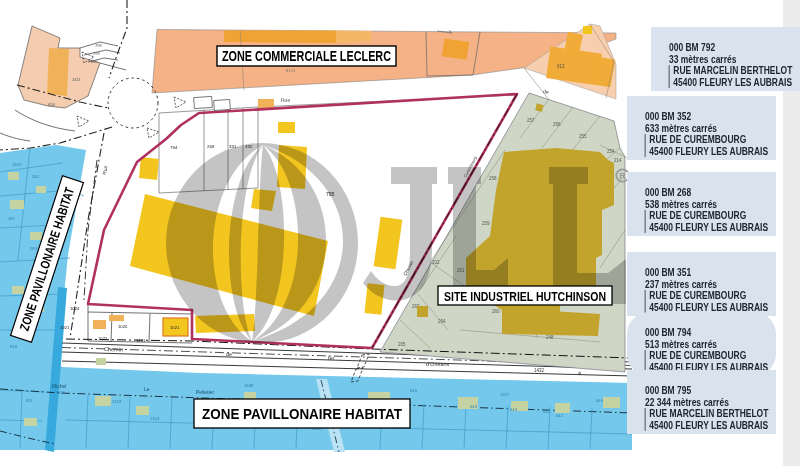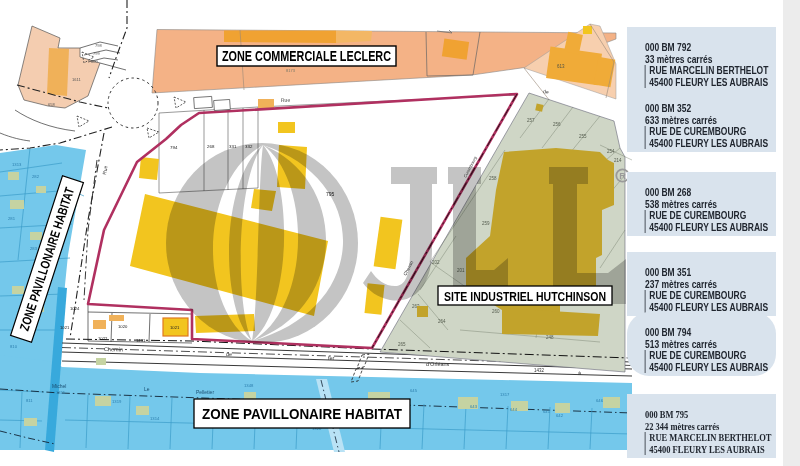--- a/index.html
+++ b/index.html
@@ -381,29 +381,29 @@
     <rect x="194" y="399" width="216" height="29" fill="#ffffff" stroke="#000" stroke-width="1.3"></rect>
     <text x="202" y="419" font-size="15.5" font-weight="bold" fill="#000" textLength="200" lengthAdjust="spacingAndGlyphs">ZONE PAVILLONAIRE HABITAT</text>
   </g>
 
   <g transform="translate(47,259) rotate(-72)">
     <rect x="-84" y="-11" width="168" height="22" fill="#ffffff" stroke="#000" stroke-width="1.2"></rect>
     <text x="-75" y="4.5" font-size="13" font-weight="bold" fill="#000" textLength="150" lengthAdjust="spacingAndGlyphs">ZONE PAVILLONAIRE HABITAT</text>
   </g>
 </svg>
 
-<div class="sbox" style="top:27px;">
+<div class="sbox" style="top:27px;margin-left:24px;">
       <div class="sin">
   <div class="l1">000 BM 792</div>
   <div class="l2">33 mètres carrés</div>
   <div class="ad">RUE MARCELIN BERTHELOT<br>45400 FLEURY LES AUBRAIS</div>
 </div>
     </div>
 
-<div class="sbox" style="top:88px;text-decoration:underline;">
+<div class="sbox" style="top:96px;text-decoration:underline;">
       <div class="sin">
   <div class="l1">000 BM 352</div>
   <div class="l2">633 mètres carrés</div>
   <div class="ad">RUE DE CUREMBOURG<br>45400 FLEURY LES AUBRAIS</div>
 </div>
     </div>
 
 <div class="sbox" style="top:172px;">
       <div class="sin">
   <div class="l1">000 BM 268</div>
@@ -421,20 +421,20 @@
     </div>
 
 <div class="sbox" style="top:312px;border-radius:22px;">
       <div class="sin">
   <div class="l1">000 BM 794</div>
   <div class="l2">513 mètres carrés</div>
   <div class="ad">RUE DE CUREMBOURG<br>45400 FLEURY LES AUBRAIS</div>
 </div>
     </div>
 
-<div class="sbox" style="top:394px;font-family:Liberation Serif, serif;">
+<div class="sbox" style="top:370px;">
       <div class="sin">
   <div class="l1">000 BM 795</div>
   <div class="l2">22 344 mètres carrés</div>
   <div class="ad">RUE MARCELIN BERTHELOT<br>45400 FLEURY LES AUBRAIS</div>
 </div>
     </div>
 </div>
 
 </body></html>

